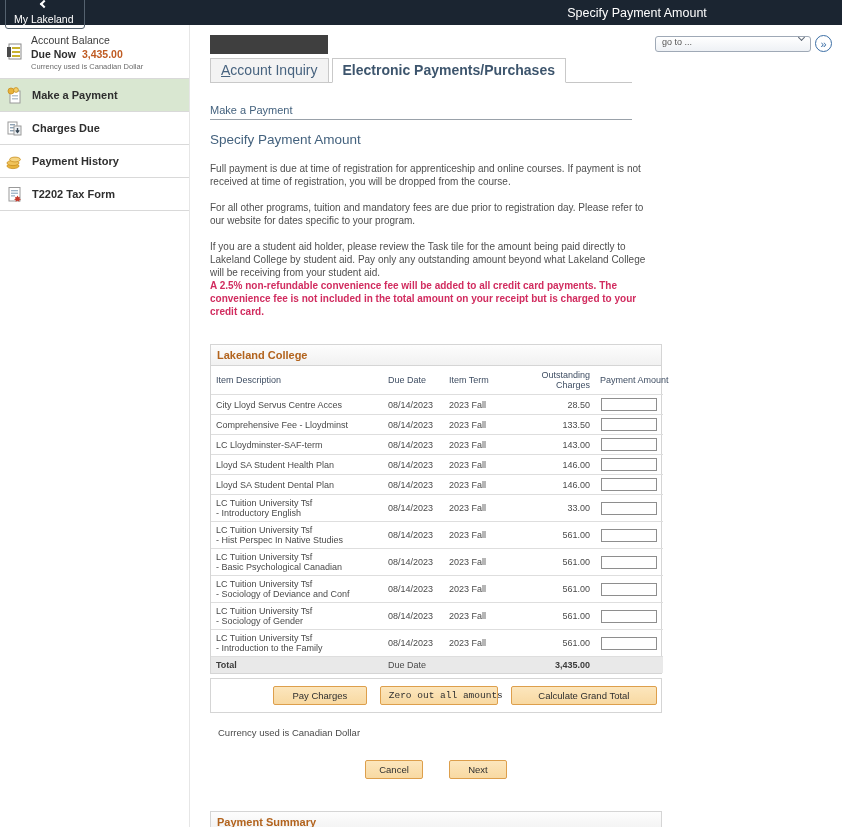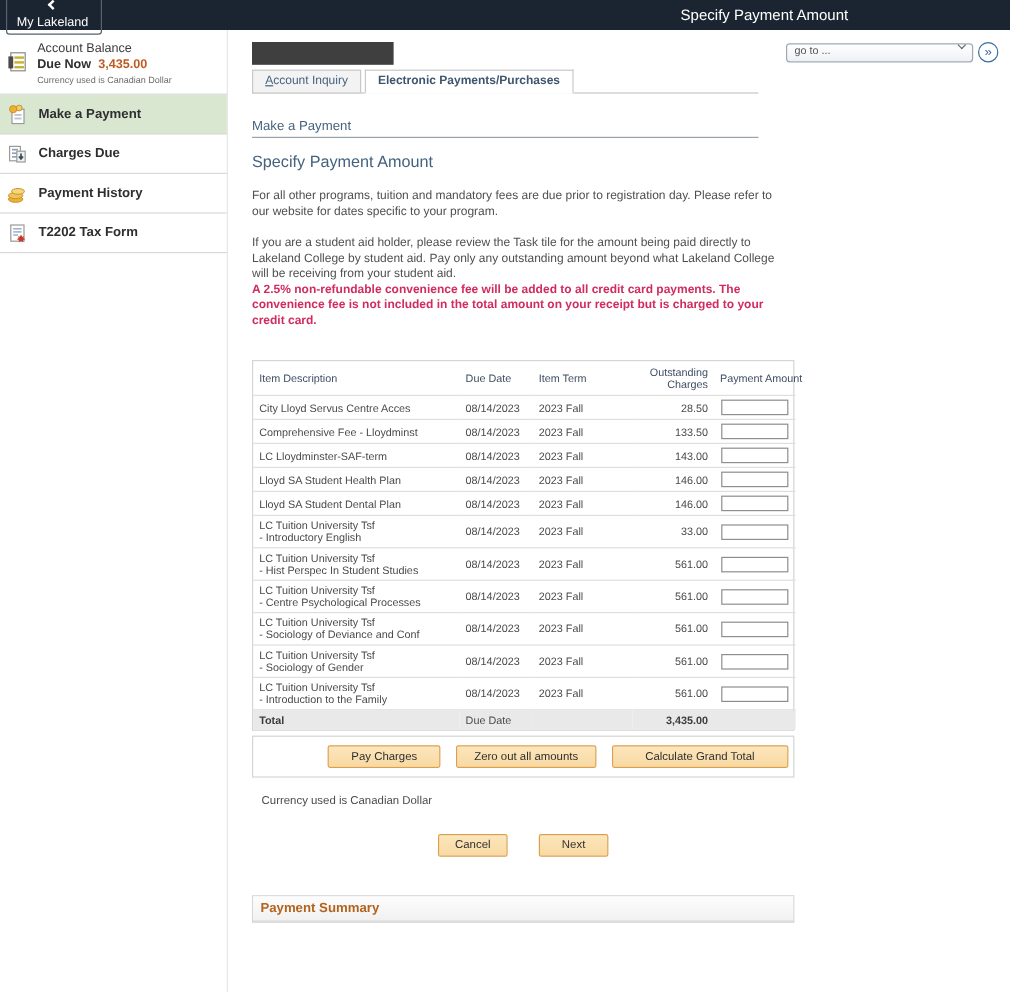--- a/index.html
+++ b/index.html
@@ -39,21 +39,21 @@
                  background:linear-gradient(#ffffff,#eef1f5); display:flex; align-items:flex-start;
                  justify-content:space-between; padding:0 6px; font-size:9px; color:#555; cursor:pointer; }
   .caret { width:5px; height:5px; border-left:1px solid #5a6572; border-bottom:1px solid #5a6572;
            transform:rotate(-45deg); margin-top:-2px; }
   .goto-go { width:17px; height:17px; border-radius:50%; border:1px solid #3b6ea5; background:#fff;
              color:#3b6ea5; font-size:11px; line-height:14px; text-align:center; cursor:pointer; padding:0; }
 
   
   .redacted { width:118px; height:19px; background:#3f3f3f; margin-bottom:4px; }
   .tabs { display:flex; align-items:flex-end; width:422px; border-bottom:1px solid #c6c6c6; margin-top:2px; }
-  .tab { background:#f3f3f3; border:1px solid #c9c9c9; padding:3px 10px 4px 10px; font-size:10px;
+  .tab { background:#f3f3f3; border:1px solid #c9c9c9; padding:3px 10px 4px 10px; font-size:14px;
          color:#47637f; margin-right:3px; margin-bottom:-1px; cursor:pointer; white-space:nowrap; }
   .tab.active { background:#fff; border-bottom:1px solid #fff; font-weight:bold; color:#3d556d; }
   .tab .ak { display:inline-block; }
   .tab .ak::first-letter { text-decoration:underline; }
 
   .crumb { margin-top:21px; font-size:11px; color:#44627e; padding-bottom:3px; }
   .crumb-rule { width:422px; border-top:1px solid #99a1a9; margin-bottom:12px; }
   h1.pg-title { font-size:13.5px; font-weight:normal; color:#44627e; margin-bottom:15px; }
 
   .para { width:436px; font-size:10px; line-height:13px; color:#4f4f4f; margin-bottom:13px; }
@@ -71,21 +71,21 @@
   td.inp { text-align:center; }
   td.inp input { width:56px; height:13px; border:1px solid #8e8e8e; background:#fff; }
   tr.total td { background:#e9e9e9; font-weight:bold; color:#3c3c3c; }
   tr.total td.due { font-weight:normal; color:#4a4a4a; }
 
   
   .btn-panel { width:452px; border:1px solid #d5d5d5; margin-top:4px; padding:7px 4px 7px 62px;
                display:flex; gap:13px;align-items:center; }
   .tanbtn { background:linear-gradient(#fce6bd,#f8d9a2); border:1px solid #dd9f4c; border-radius:2px;
             font-size:9.5px; color:#2f2f2f; padding:3px 8px; cursor:pointer; font-family:inherit; white-space:nowrap; }
-  .btn-pay { width:96px; } .btn-zero { width:118px; } .btn-calc { width:150px; }
+  .btn-pay { width:96px; } .btn-zero { width:118px;font-family:Liberation Mono, monospace; } .btn-calc { width:150px; }
 
   .currency-note { font-size:9.5px; color:#4a4a4a; margin:14px 0 0 8px; }
   .cn-row { width:452px; display:flex; justify-content:center; gap:26px; margin-top:22px; }
   .cn-row .tanbtn { min-width:58px; }
 
   
   .summary-wrap { margin-top:32px; }
 </style>
 </head>
 <body>
@@ -192,25 +192,27 @@
         <div class="tab active">
           <span>Electronic Payments/Purchases</span>
         </div>
       </div>
 
       <div class="crumb">Make a Payment</div>
       <div class="crumb-rule"></div>
 
       <h1 class="pg-title">Specify Payment Amount</h1>
 
+      <p class="para">Full payment is due at time of registration for apprenticeship and online courses. If payment is not received at time of registration, you will be dropped from the course.</p>
       <p class="para">For all other programs, tuition and mandatory fees are due prior to registration day. Please refer to our website for dates specific to your program.</p>
       <p class="para" style="margin-bottom:0;">If you are a student aid holder, please review the Task tile for the amount being paid directly to Lakeland College by student aid. Pay only any outstanding amount beyond what Lakeland College will be receiving from your student aid.</p>
       <p class="warn">A 2.5% non-refundable convenience fee will be added to all credit card payments. The convenience fee is not included in the total amount on your receipt but is charged to your credit card.</p>
 
       <section class="table-box">
+        <div class="tbl-title">Lakeland College</div>
         <table>
           <colgroup>
               <col style="width:172px">
               <col style="width:61px">
               <col style="width:83px">
               <col style="width:68px">
               <col style="width:68px">
             </colgroup>
           <thead>
             <tr>
@@ -278,31 +280,31 @@
                   <div>-  Introductory English</div>
                 </td>
               <td>08/14/2023</td>
               <td>2023 Fall</td>
               <td class="num">33.00</td>
               <td class="inp"><input type="text" style=""></td>
             </tr>
             <tr>
               <td>
                   <div>LC Tuition University Tsf</div>
-                  <div>-  Hist Perspec In Student Studies</div>
-                </td>
-              <td>08/14/2023</td>
-              <td>2023 Fall</td>
-              <td class="num">561.00</td>
-              <td class="inp"><input type="text" style=""></td>
-            </tr>
-            <tr>
-              <td>
-                  <div>LC Tuition University Tsf</div>
-                  <div>-  Centre Psychological Processes</div>
+                  <div>-  Hist Perspec In Native Studies</div>
+                </td>
+              <td>08/14/2023</td>
+              <td>2023 Fall</td>
+              <td class="num">561.00</td>
+              <td class="inp"><input type="text" style=""></td>
+            </tr>
+            <tr>
+              <td>
+                  <div>LC Tuition University Tsf</div>
+                  <div>-  Basic Psychological Canadian</div>
                 </td>
               <td>08/14/2023</td>
               <td>2023 Fall</td>
               <td class="num">561.00</td>
               <td class="inp"><input type="text" style=""></td>
             </tr>
             <tr>
               <td>
                   <div>LC Tuition University Tsf</div>
                   <div>-  Sociology of Deviance and Conf</div>

